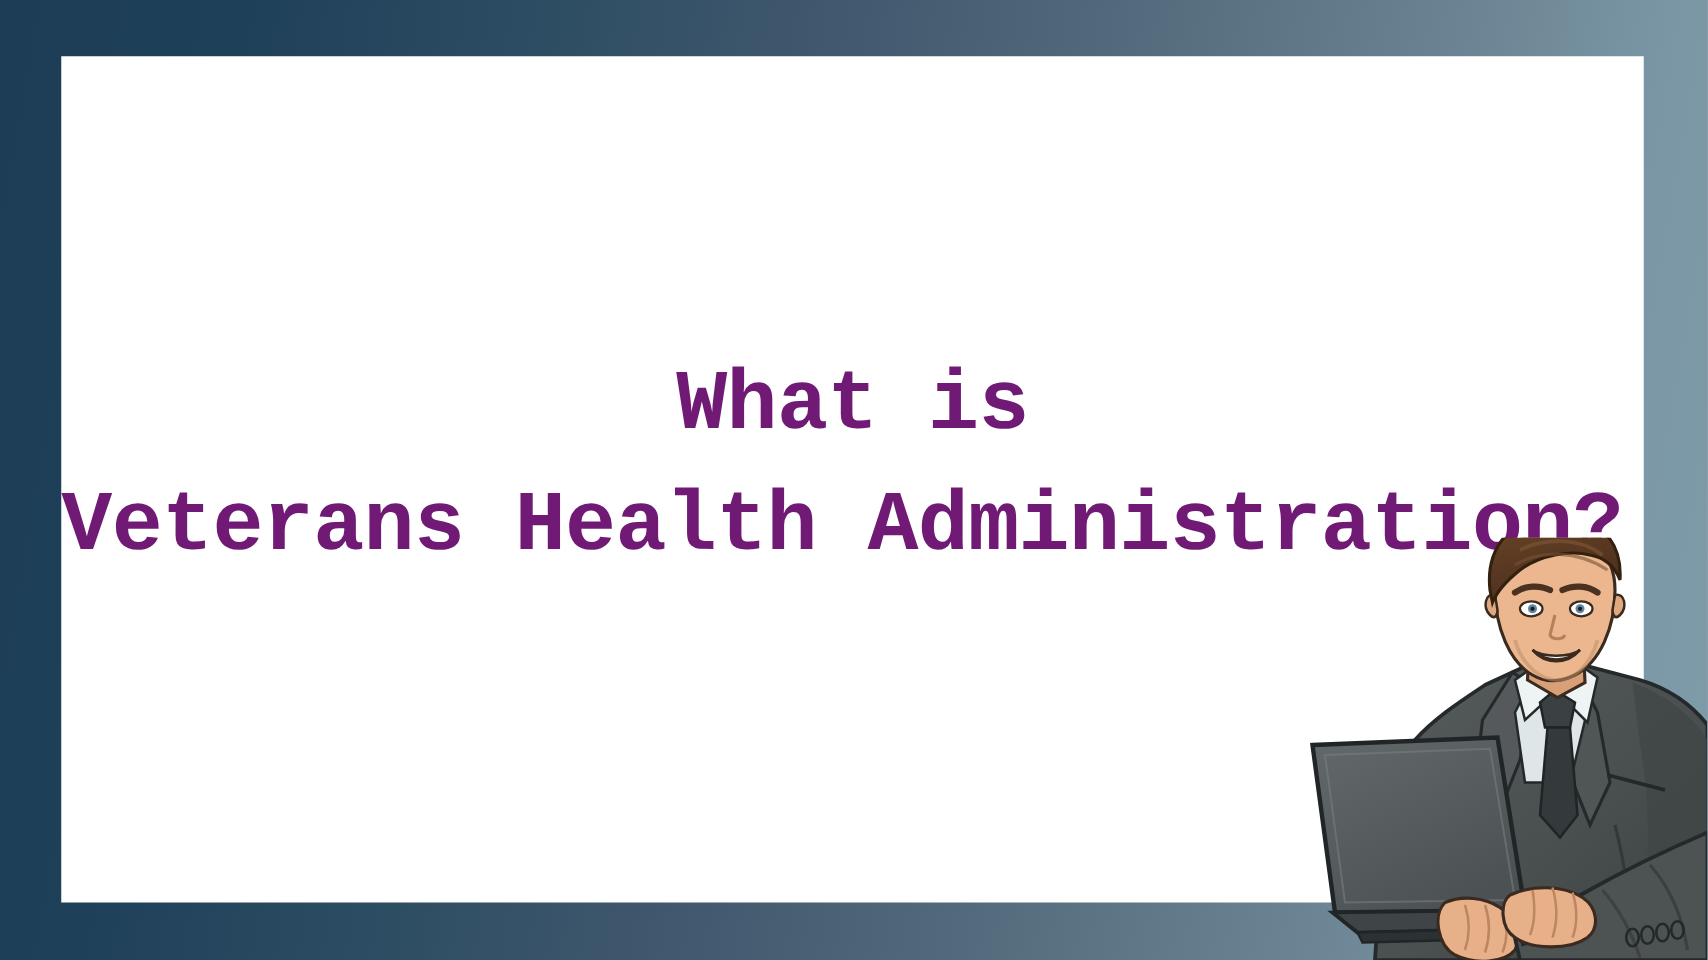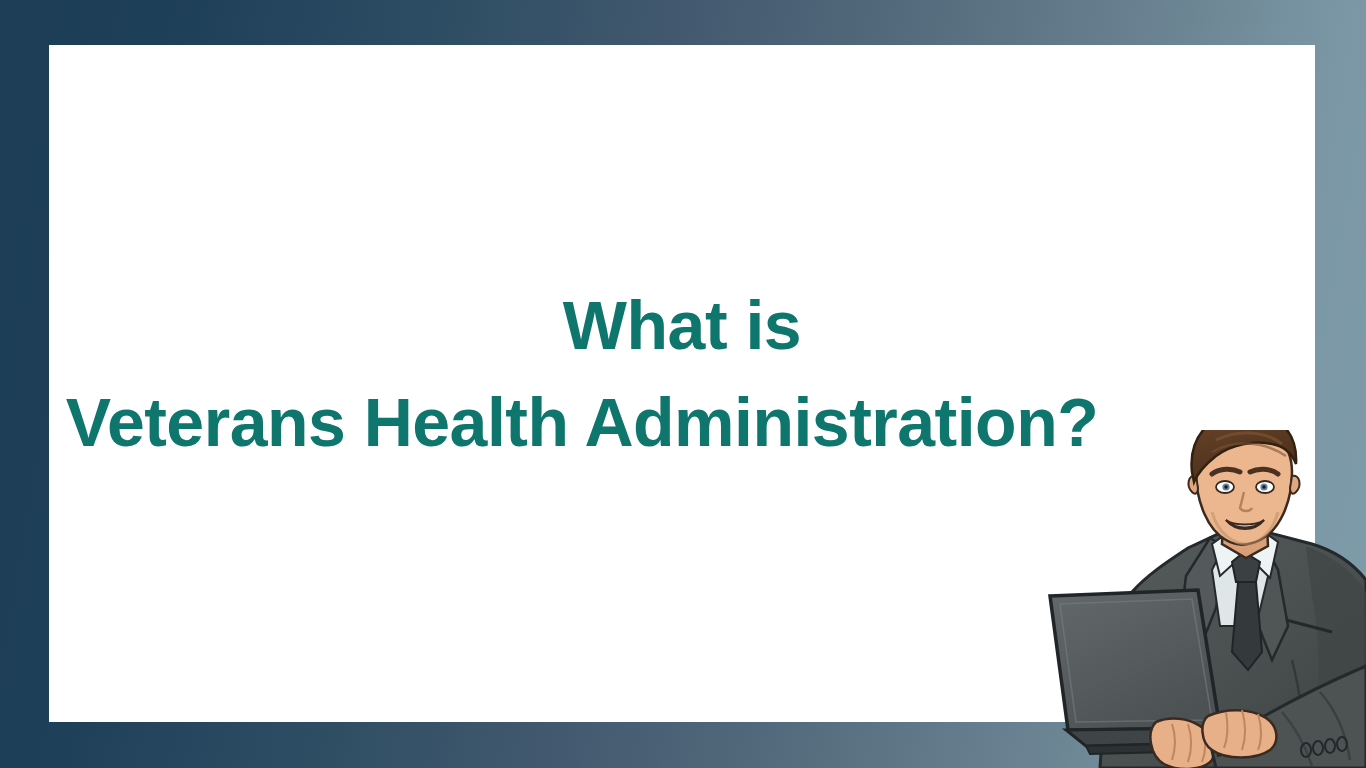--- a/index.html
+++ b/index.html
@@ -42,22 +42,22 @@
 
   
   #title-block {
     position: absolute;
     left: 0;
     top: 0;
     width: 1266px;
     text-align: center;
   }
   .title-line {
-    color: #0f766e;
-    font-family: Liberation Sans, sans-serif;
+    color: #701a75;
+    font-family: Liberation Mono, monospace;
     font-weight: bold;
     letter-spacing: -0.5px;
     white-space: nowrap;
   }
   #title-line-1 {
     position: absolute;
     left: 0;
     top: 243px;
     width: 1266px;
     font-size: 68px;

